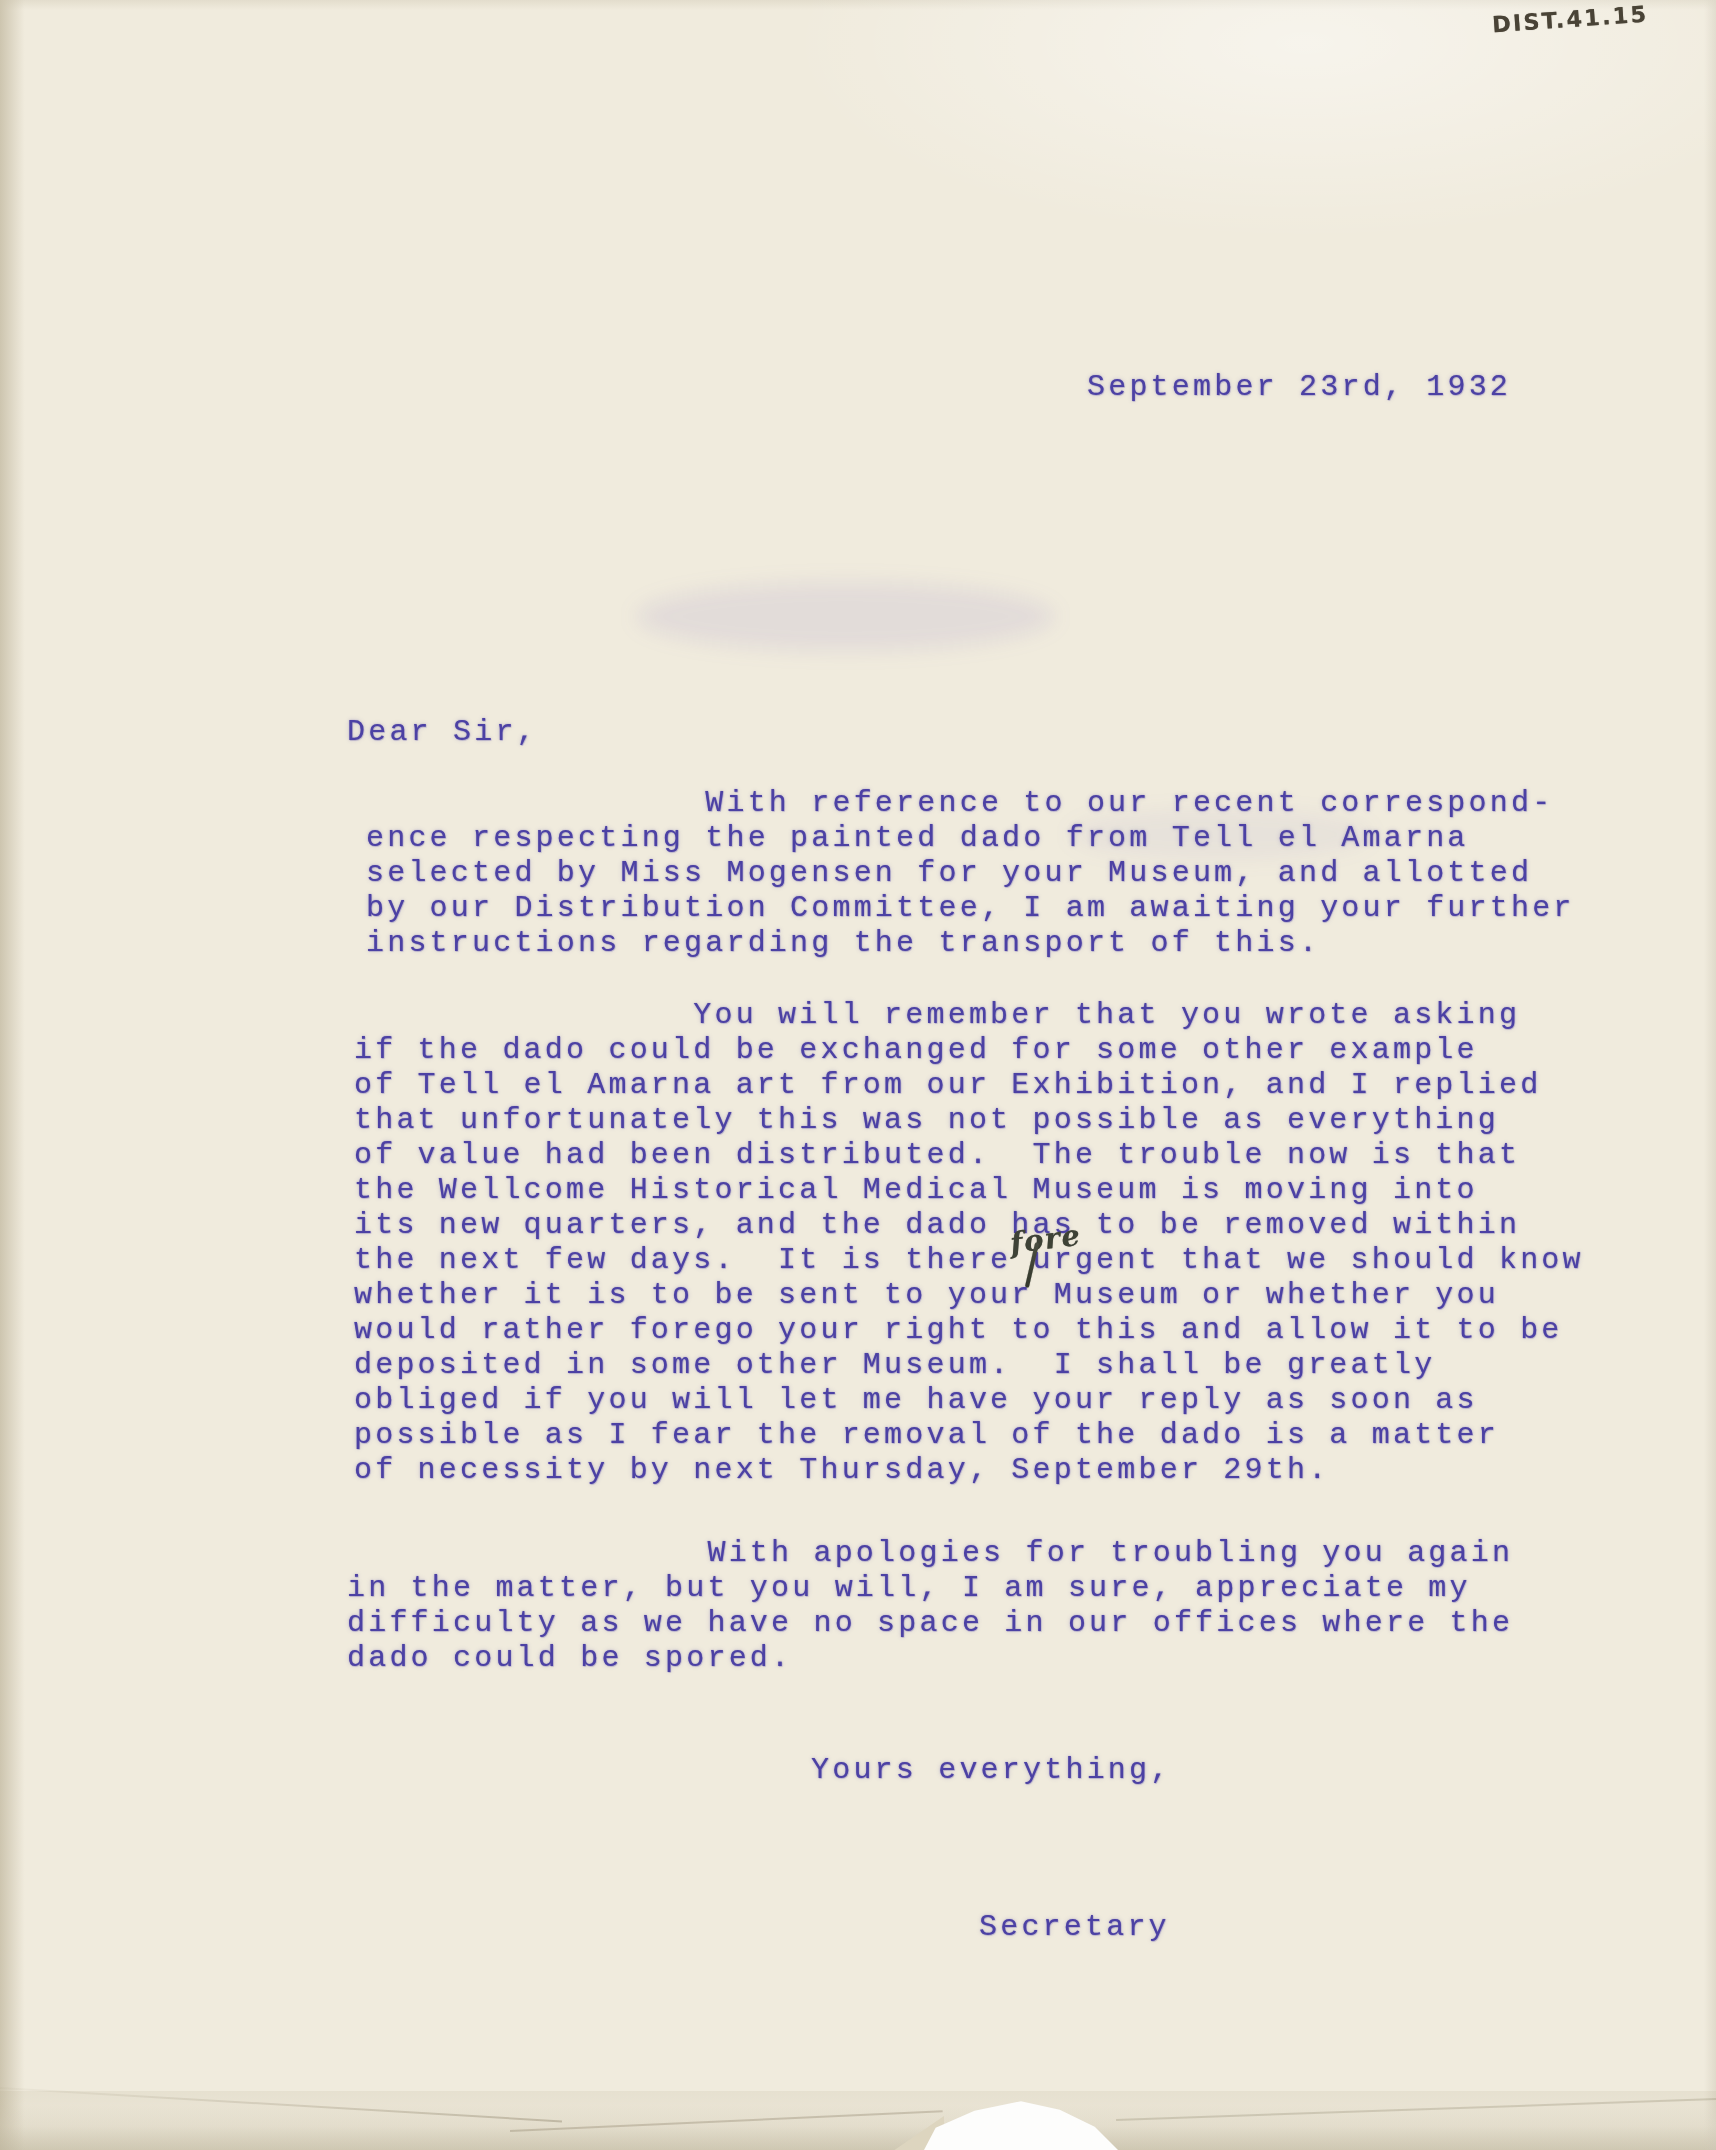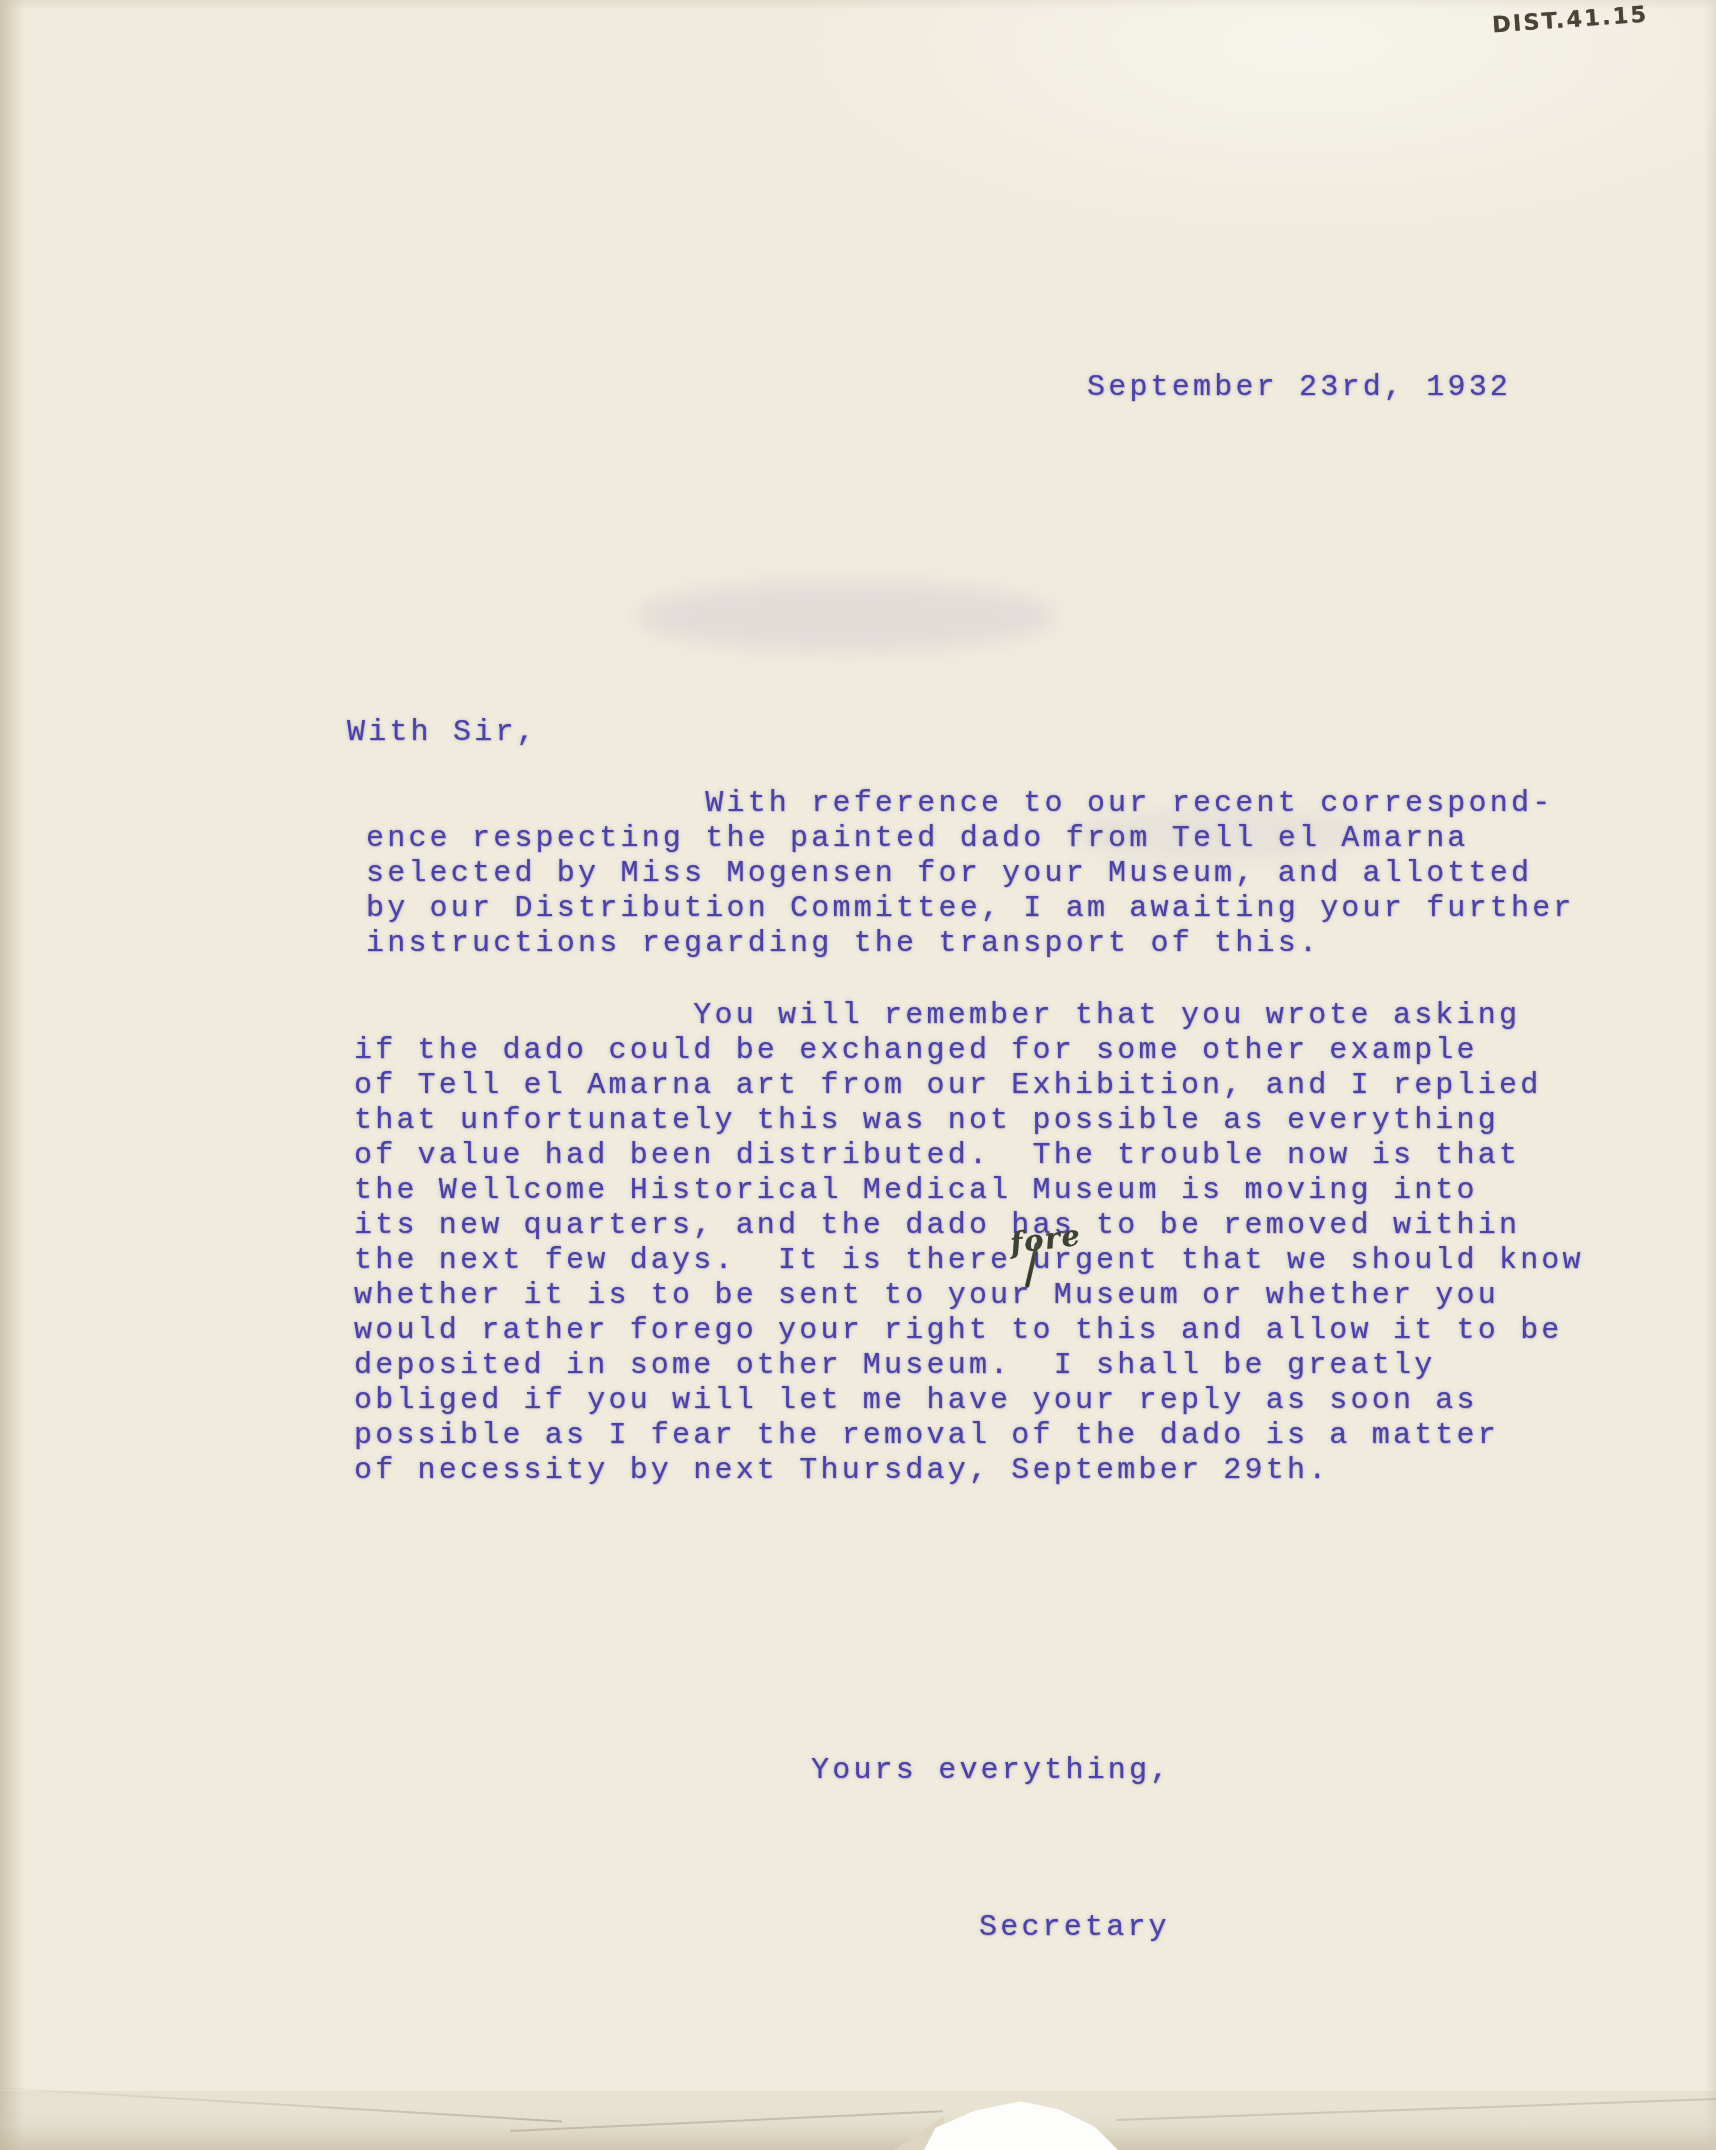--- a/index.html
+++ b/index.html
@@ -89,21 +89,21 @@
 <div class="page">
 
   <div class="smudge"></div>
   <div class="smudge2"></div>
 
   <div class="annotation">DIST.41.15</div>
 
   <div class="typed" style="left:1087px;top:370px;">September 23rd, 1932</div>
 
 
-  <div class="typed" style="left:347px;top:715px;">With Sir,</div>
+  <div class="typed" style="left:347px;top:715px;">Dear Sir,</div>
 
   <div class="typed" style="left:366px;top:786px;">                With reference to our recent correspond-
 ence respecting the painted dado from Tell el Amarna
 selected by Miss Mogensen for your Museum, and allotted
 by our Distribution Committee, I am awaiting your further
 instructions regarding the transport of this.</div>
 
   <div class="typed" style="left:354px;top:998px;">                You will remember that you wrote asking
 if the dado could be exchanged for some other example
 of Tell el Amarna art from our Exhibition, and I replied
@@ -115,20 +115,24 @@
 whether it is to be sent to your Museum or whether you
 would rather forego your right to this and allow it to be
 deposited in some other Museum.  I shall be greatly
 obliged if you will let me have your reply as soon as
 possible as I fear the removal of the dado is a matter
 of necessity by next Thursday, September 29th.</div>
 
   <div class="insertion">fore</div>
   <div class="caret-slash"></div>
 
+  <div class="typed" style="left:347px;top:1536px;">                 With apologies for troubling you again
+in the matter, but you will, I am sure, appreciate my
+difficulty as we have no space in our offices where the
+dado could be spored.</div>
 
   <div class="typed" style="left:811px;top:1753px;">Yours everything,</div>
 
   <div class="typed" style="left:979px;top:1910px;">Secretary</div>
 
   <div class="fold-shade"></div>
   <div class="crease crease-l"></div>
   <div class="crease crease-m"></div>
   <div class="crease crease-r"></div>
   <div class="tear-fold"></div>

